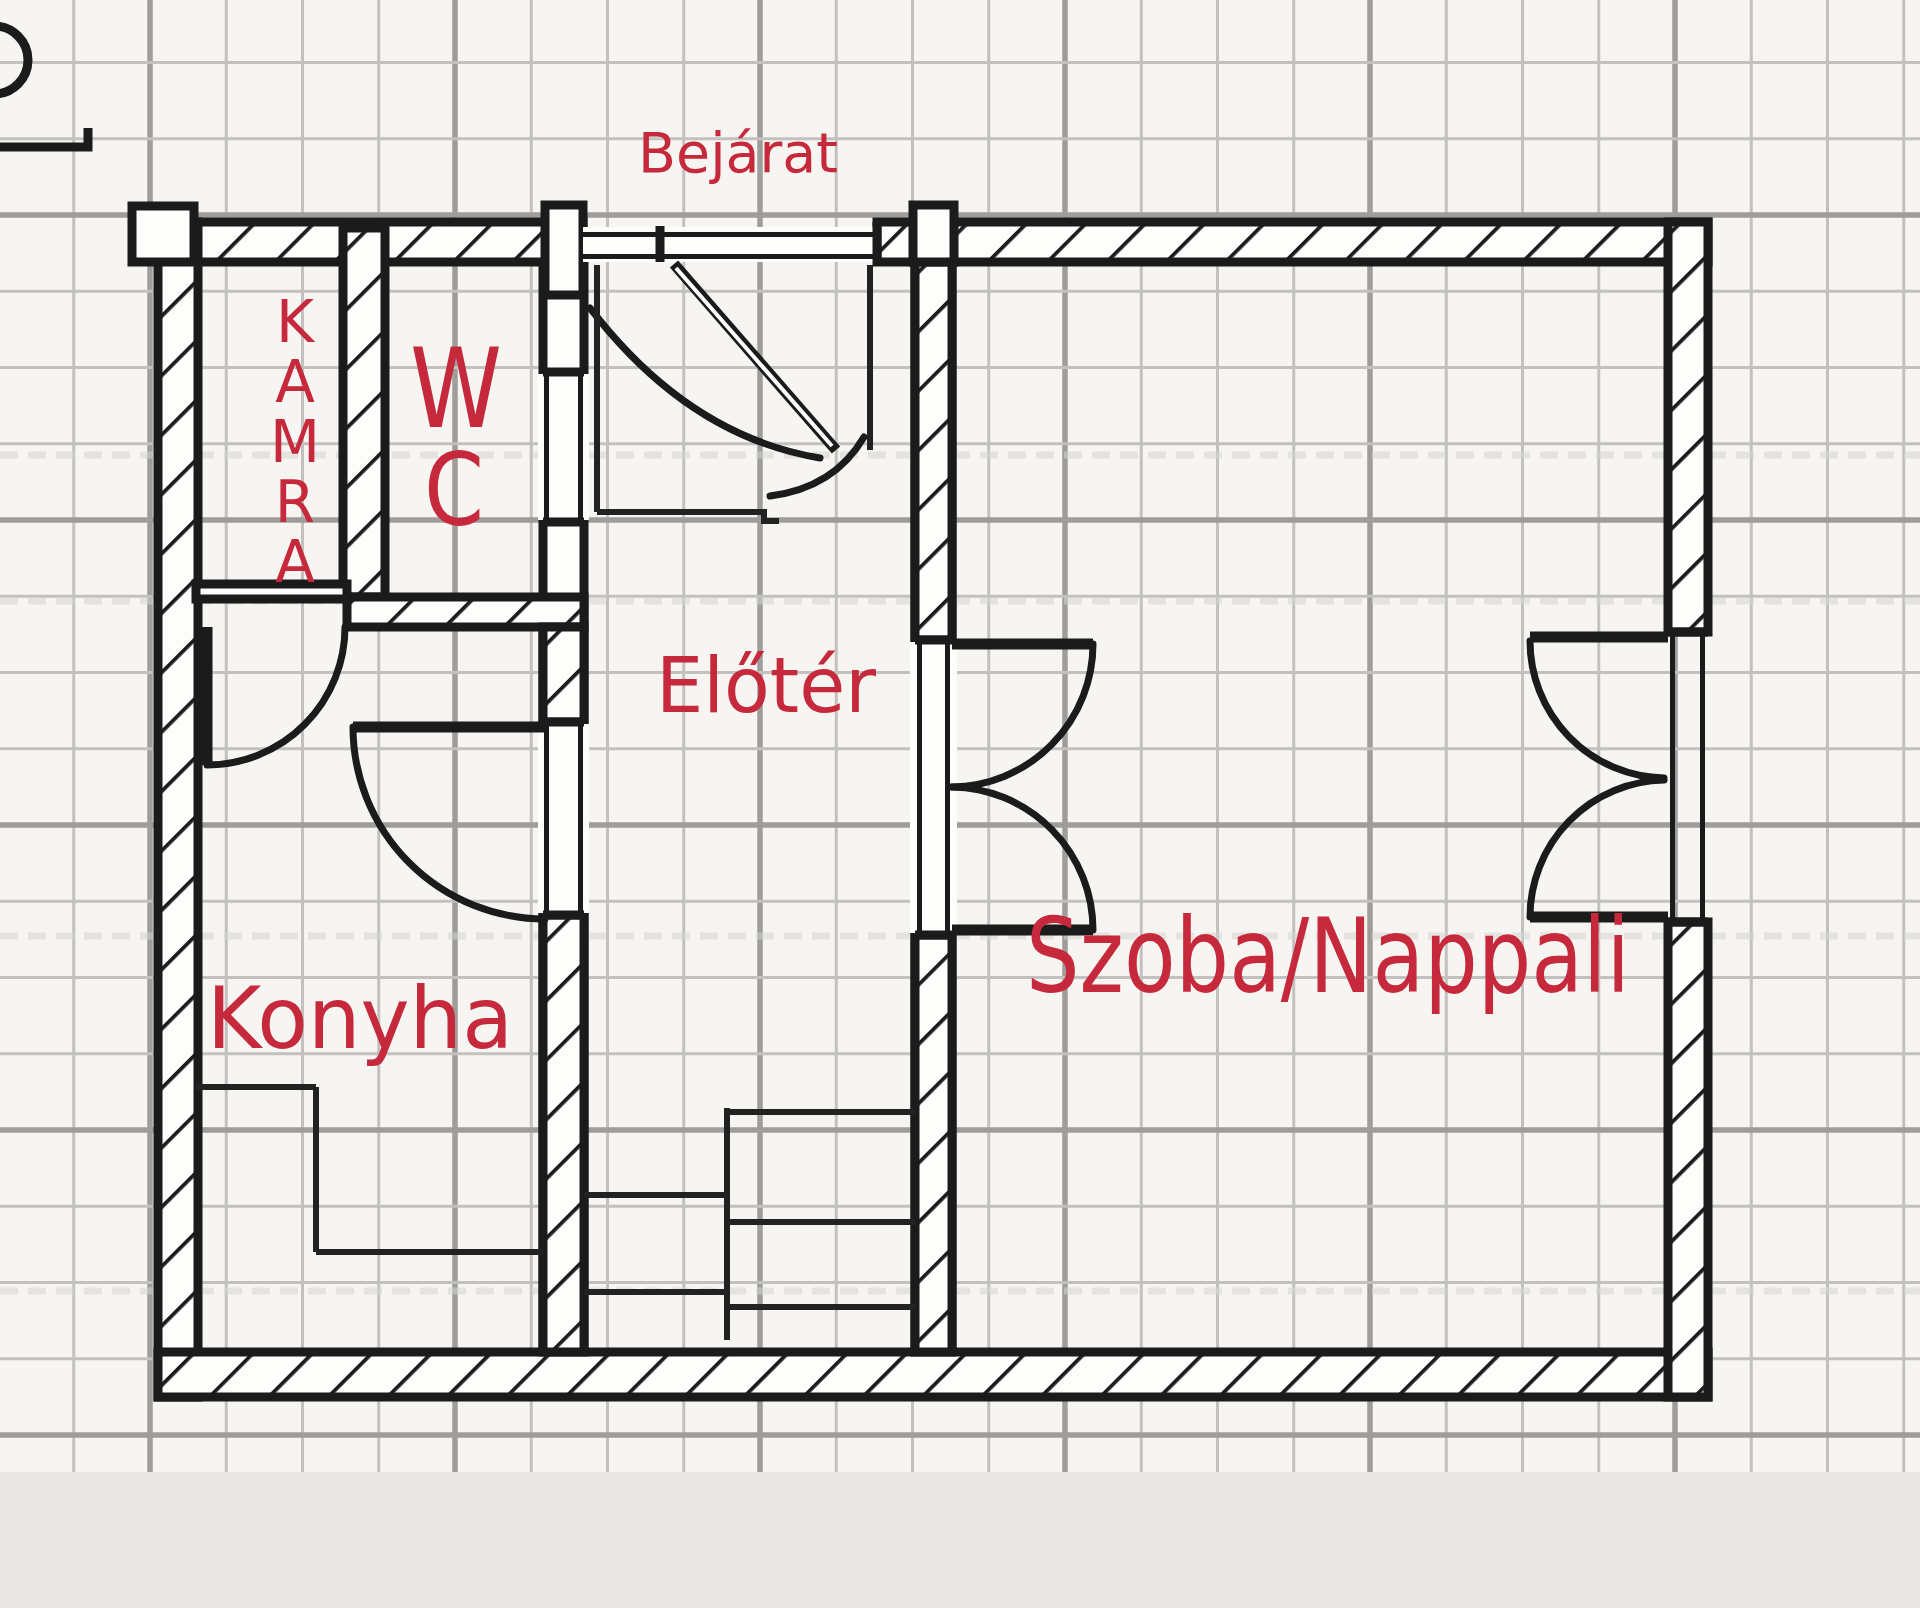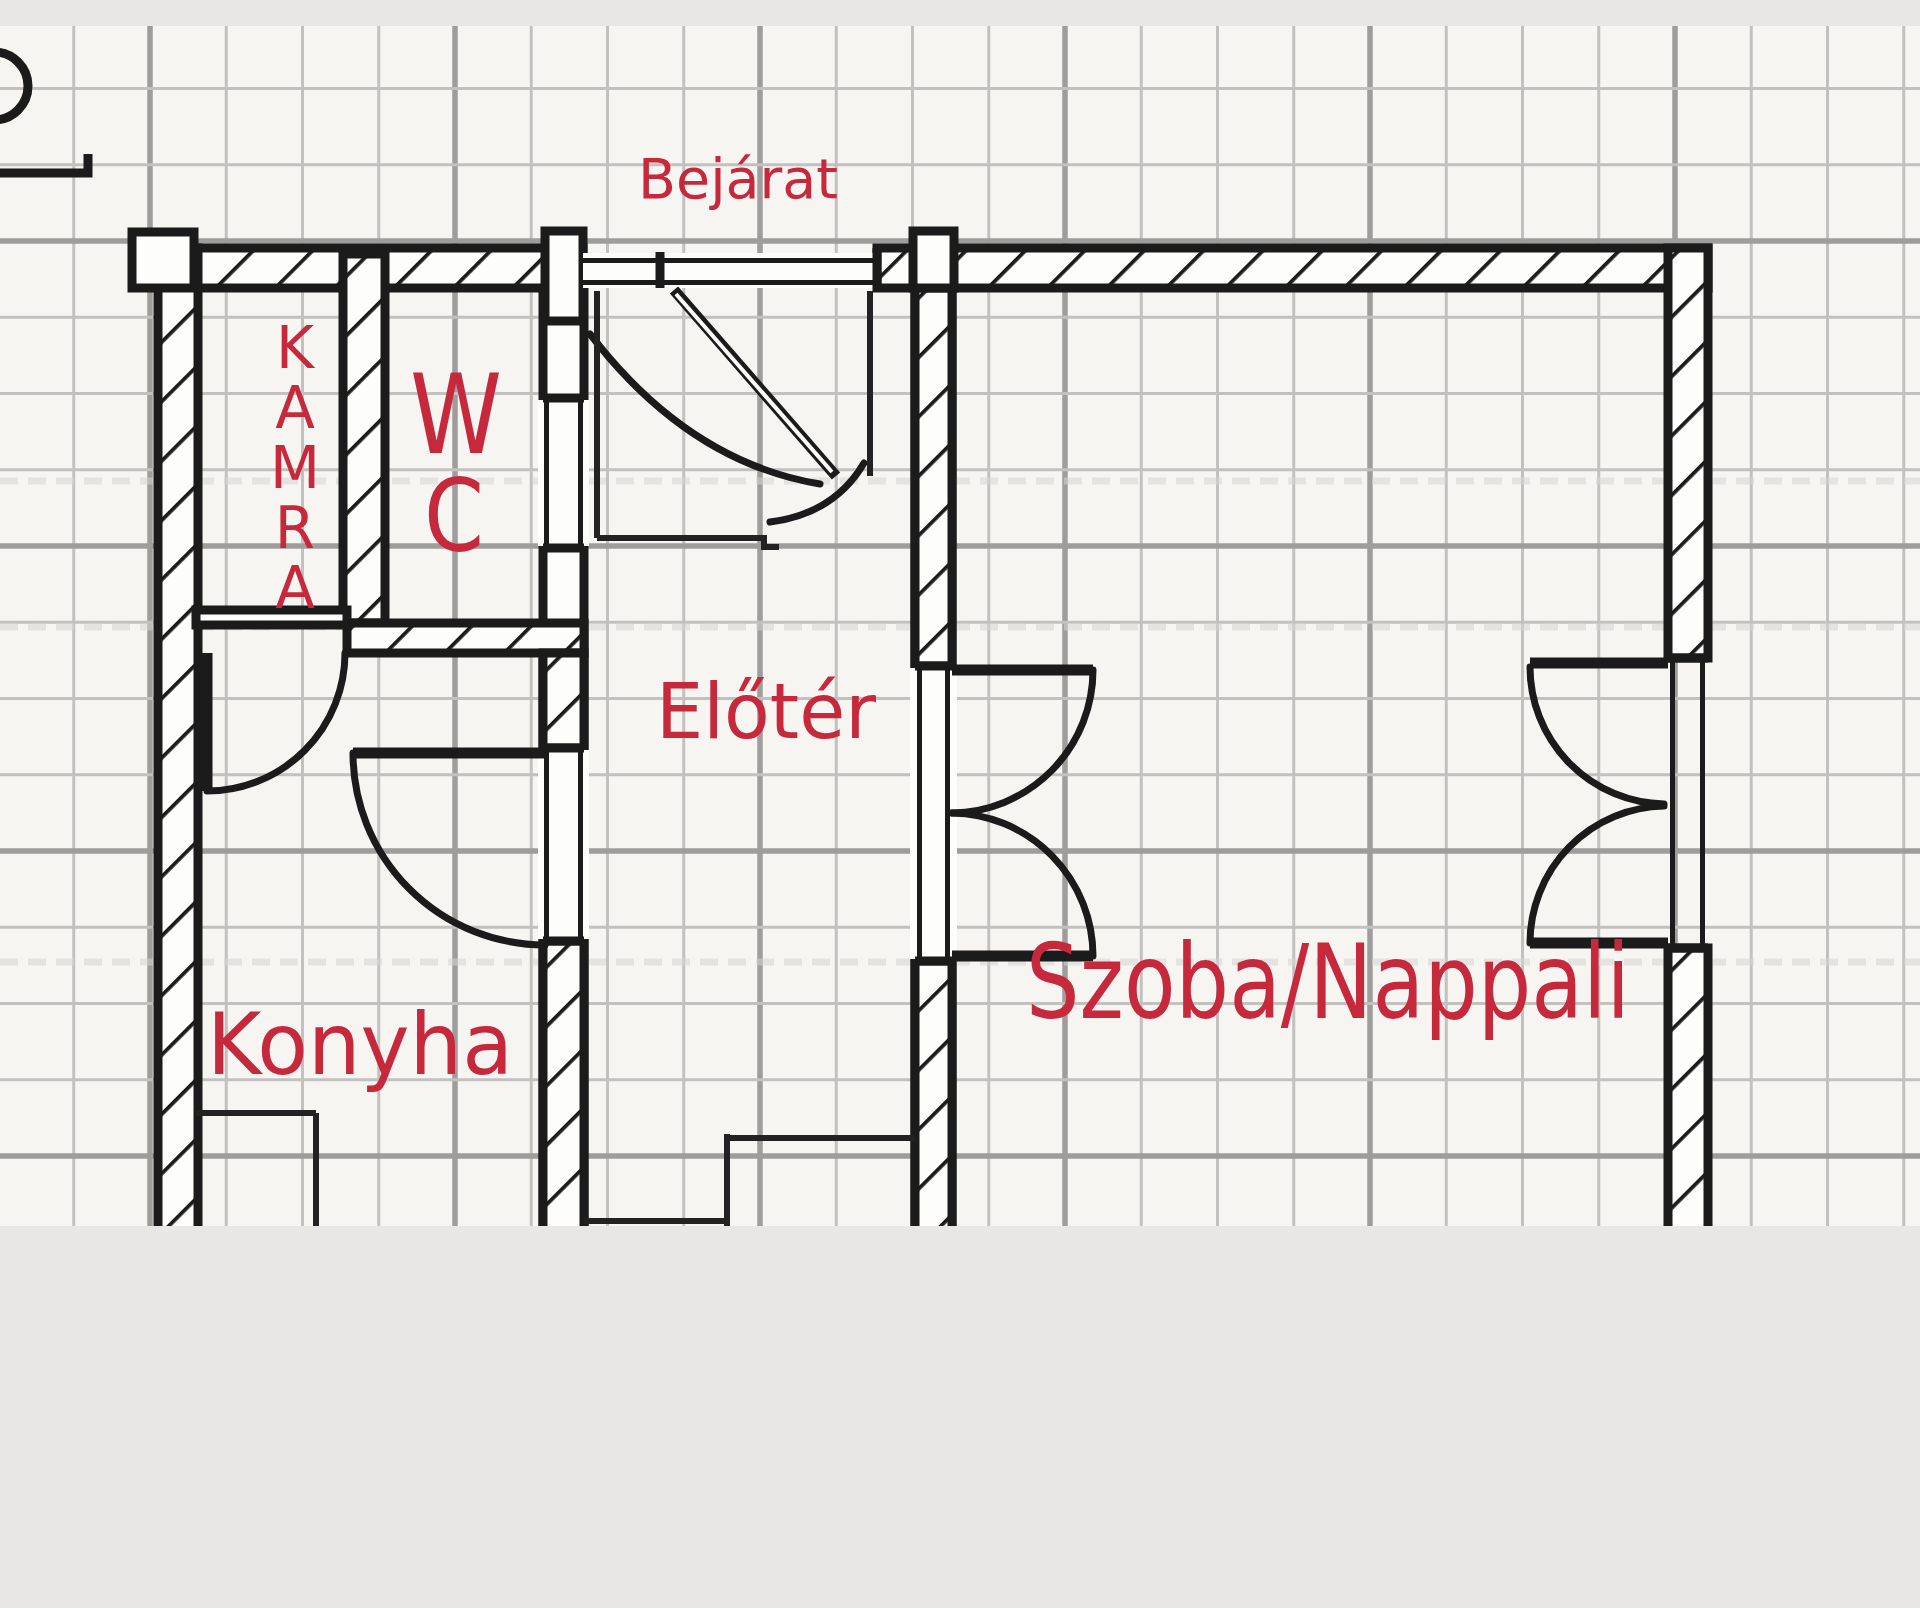--- a/index.html
+++ b/index.html
@@ -1,16 +1,16 @@
 <!DOCTYPE html>
 <html style="--label-red: #c7293c; --wall: #1b1b1b; --thin: #222222; --bg: #f6f5f2; --grid-minor: #c2c1bf; --grid-major: #9e9d9b; --watermark: #d6d5d3;"><head>
 <meta charset="utf-8">
 <style>
   html,body{margin:0;padding:0;background:#e8e7e5;}
-  .stage{width:1920px;height:1200px;background:var(--bg);position:relative;overflow:hidden;margin-top:26px;}
+  .stage{width:1920px;height:1472px;background:var(--bg);position:relative;overflow:hidden;}
   svg{display:block;}
   .minor{stroke:var(--grid-minor);stroke-width:3;}
   .major{stroke:var(--grid-major);stroke-width:5.5;}
   .wm{stroke:var(--watermark);stroke-width:7;stroke-dasharray:18 10;opacity:.55;}
   .hatchline{stroke:var(--wall);stroke-width:7.5;}
   .wbase{fill:#fdfdfc;stroke:var(--wall);stroke-width:9;}
   .cap{stroke:var(--wall);stroke-width:9;}
   .thin{stroke:var(--wall);stroke-width:5;}
   .leaf{stroke:var(--wall);stroke-width:11;}
   .leafgap{stroke:#fdfdfc;stroke-width:4;}

